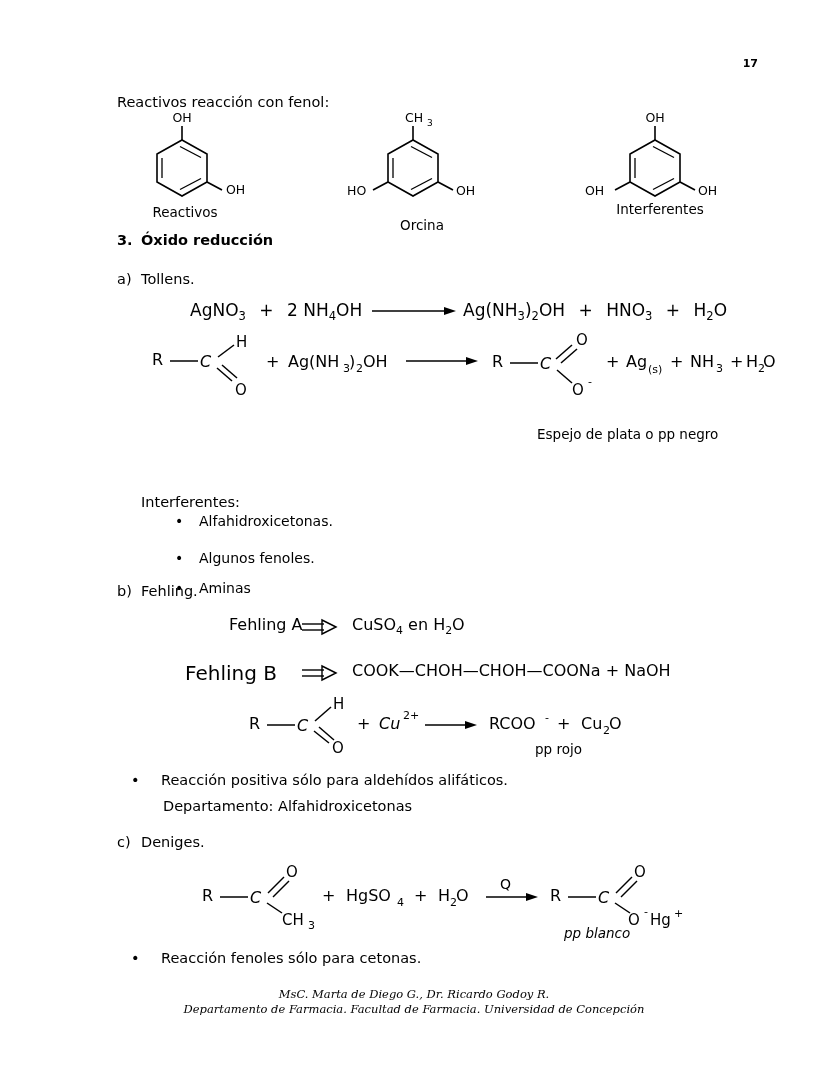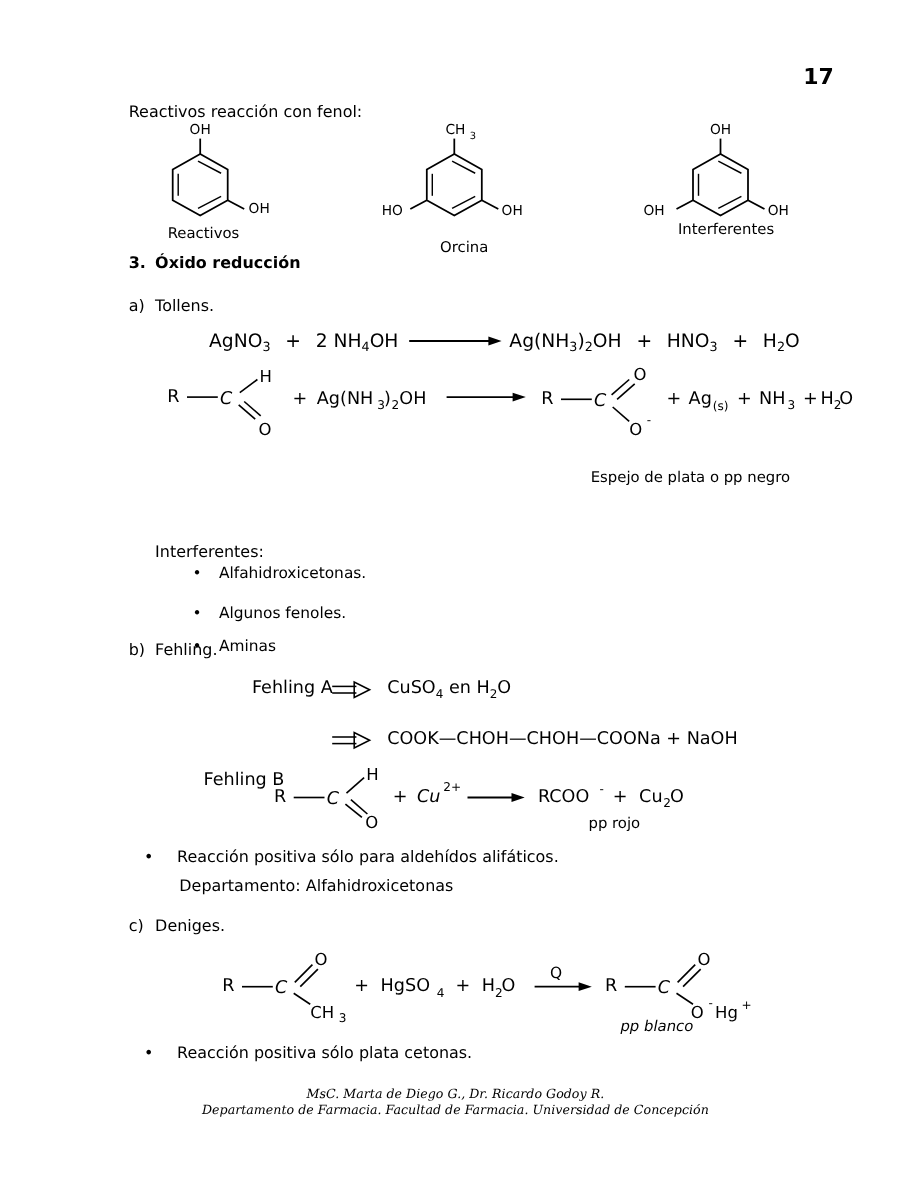--- a/index.html
+++ b/index.html
@@ -18,21 +18,21 @@
   .page {
     position: absolute;
     left: 0; top: 0;
     width: 828px;
     height: 1071px;
   }
   .page-number {
     position: absolute;
     right: 70px;
     top: 57px;
-    font-size: 20px;
+    font-size: 11px;
     font-weight: bold;
     font-family: "DejaVu Sans", sans-serif;
   }
   .intro-line {
     position: absolute;
     left: 117px;
     top: 94px;
     font-size: 14.5px;
   }
   
@@ -258,21 +258,21 @@
     <svg width="40" height="16" viewBox="0 0 40 16">
       <line x1="2" y1="5" x2="24" y2="5" stroke="#000" stroke-width="1.4"></line>
       <line x1="2" y1="11" x2="24" y2="11" stroke="#000" stroke-width="1.4"></line>
       <polygon points="36,8 22,1 22,15" fill="none" stroke="#000" stroke-width="1.4"></polygon>
     </svg>
   </div>
   <div class="eq" style="left:352px; top:615px; font-size:16px;">
     <span>CuSO</span><sub>4</sub><span> en H</span><sub>2</sub><span>O</span>
   </div>
 
-  <div class="eq" style="left:185px; top:699px; font-size:16px;">Fehling B</div>
+  <div class="eq" style="left:185px; top:661px; font-size:20px;">Fehling B</div>
   <div class="struct" style="left:300px; top:665px;">
     <svg width="40" height="16" viewBox="0 0 40 16">
       <line x1="2" y1="5" x2="24" y2="5" stroke="#000" stroke-width="1.4"></line>
       <line x1="2" y1="11" x2="24" y2="11" stroke="#000" stroke-width="1.4"></line>
       <polygon points="36,8 22,1 22,15" fill="none" stroke="#000" stroke-width="1.4"></polygon>
     </svg>
   </div>
   <div class="eq" style="left:352px; top:661px; font-size:16px;">COOK—CHOH—CHOH—COONa  +  NaOH</div>
 
   <div class="struct" style="left:245px; top:695px;">
@@ -345,19 +345,19 @@
       <text x="430" y="70" font-size="15" font-family="DejaVu Sans, sans-serif">O</text>
       <text x="446" y="60" font-size="11" font-family="DejaVu Sans, sans-serif">-</text>
       <text x="452" y="70" font-size="15" font-family="DejaVu Sans, sans-serif">Hg</text>
       <text x="476" y="62" font-size="11" font-family="DejaVu Sans, sans-serif">+</text>
     </svg>
   </div>
 
   <div class="note" style="left:564px; top:925px;font-style:italic;">pp blanco</div>
 
   <div class="bullet-row" style="left:131px; top:950px;">
-    <span class="bullet-dot">•</span><span>Reacción positiva sólo plata cetonas.</span>
+    <span class="bullet-dot">•</span><span>Reacción fenoles sólo para cetonas.</span>
   </div>
 
   <div class="footer" style="top:987px;">MsC.  Marta de Diego G.,  Dr. Ricardo Godoy R.</div>
   <div class="footer" style="top:1002px;">Departamento de Farmacia. Facultad de Farmacia. Universidad de Concepción</div>
 
 </div>
 
 </body></html>

